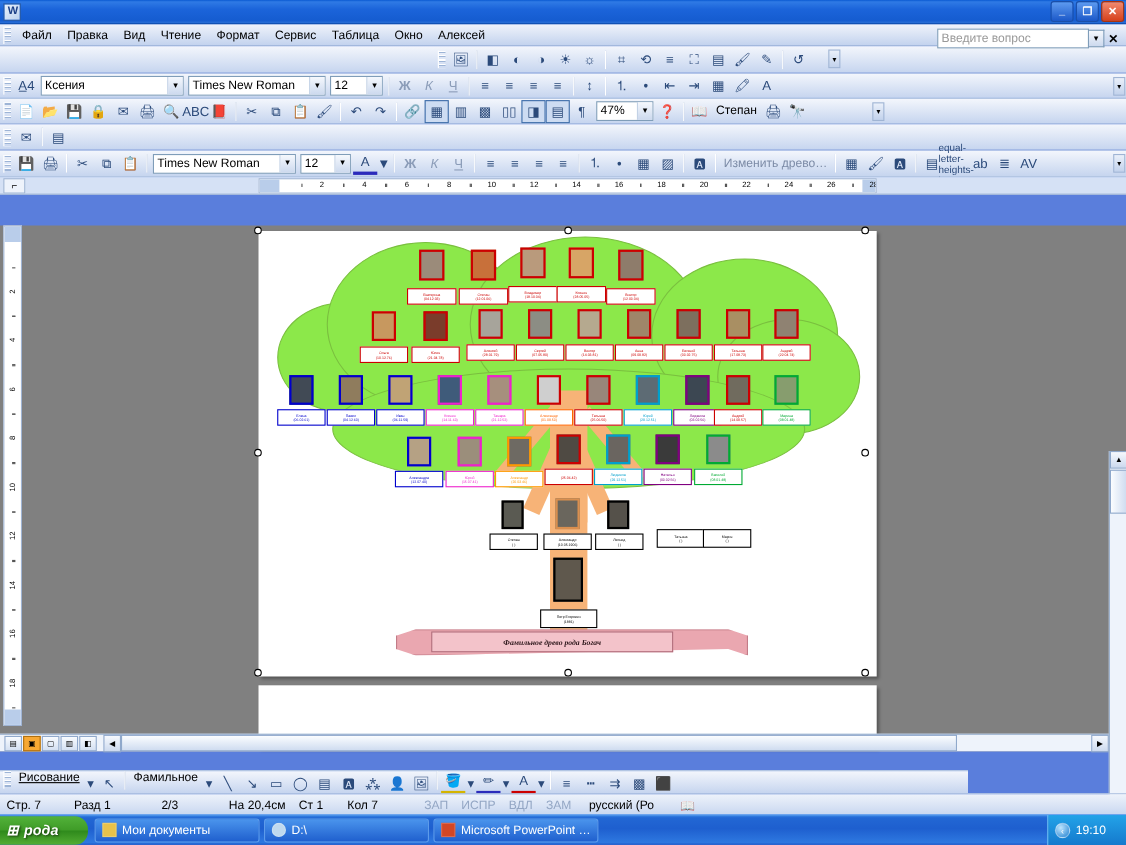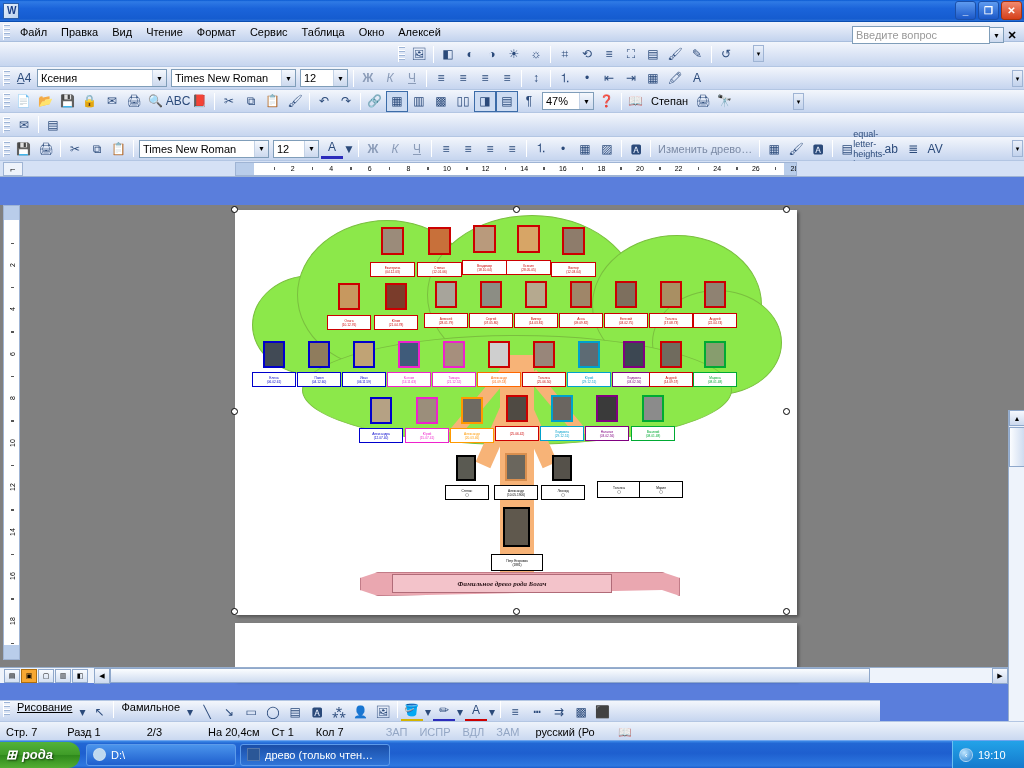--- a/index.html
+++ b/index.html
@@ -747,24 +747,28 @@
   <div class="st" style="padding-left:10px;">русский (Ро</div>
   <div class="st" style="padding-left:18px;">📖</div>
 </div>
 
 <div id="taskbar">
   <div id="start">
     <span style="font-size:13px;">⊞</span>
     <span>рода</span>
   </div>
   <div class="tb-task">
+    <span class="tico" style="background:#e8c24a;"></span>
+    <span>Мои документы</span>
+  </div>
+  <div class="tb-task">
     <span class="tico" style="background:#bfd9ef;border-radius:50%;"></span>
     <span>D:\</span>
   </div>
-  <div class="tb-task active">
-    <span class="tico" style="background:#2b5797;"></span>
-    <span>древо (только чтен…</span>
+  <div class="tb-task">
+    <span class="tico" style="background:#d24726;"></span>
+    <span>Microsoft PowerPoint …</span>
   </div>
   <div id="tray">
     <div class="tray-ico">‹</div>
     <div>19:10</div>
   </div>
 </div>
 
 </body></html>

